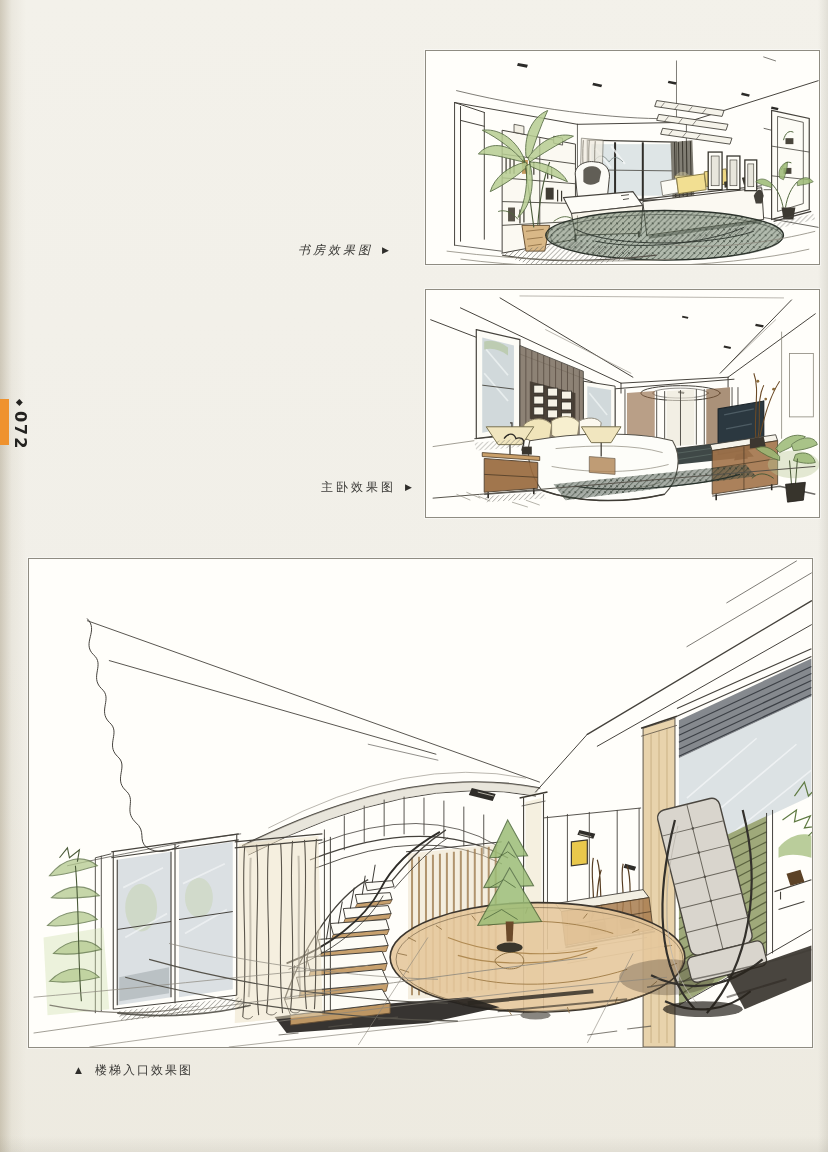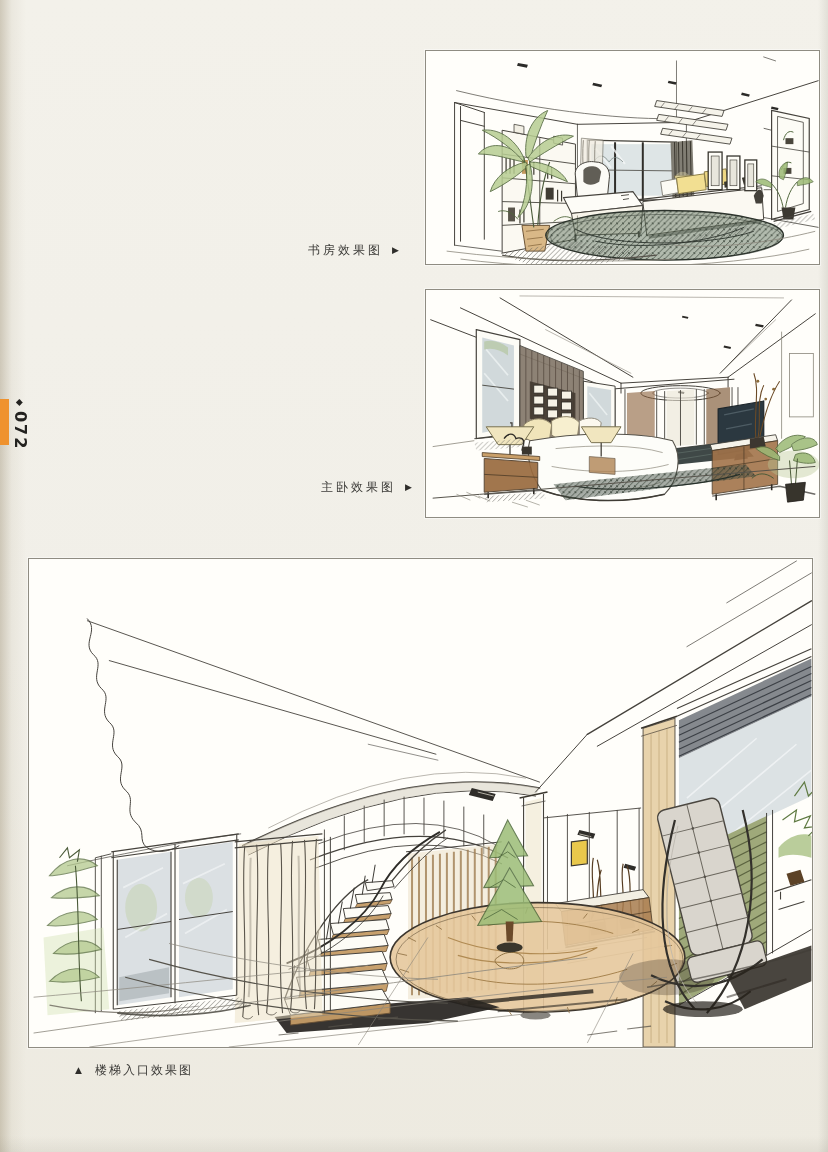--- a/index.html
+++ b/index.html
@@ -20,21 +20,21 @@
   .panel{position:absolute;background:#fffefa;border:1px solid #8f8c82;
     box-shadow:0 0 0 1px rgba(255,255,255,.45);}
   #fig-study  {left:425px; top:50px;  width:395px; height:215px;}
   #fig-bedroom{left:425px; top:289px; width:395px; height:229px;}
   #fig-stair  {left:28px;  top:558px; width:785px; height:490px;}
   .panel svg{display:block;width:100%;height:100%;}
 
   .caption{position:absolute;font-size:12px;letter-spacing:3px;color:#3b3a37;
     display:flex;align-items:center;gap:9px;white-space:nowrap;line-height:1;}
   .caption .tri{font-size:9px;letter-spacing:0;color:#2e2d2a;}
-  #cap-study  {top:244px; right:429px;}
+  #cap-study  {top:244px; right:439px;font-style:italic;}
   #cap-bedroom{top:481px; right:416px;}
   #cap-stair  {left:75px; top:1064px; letter-spacing:2px; gap:13px;}
 
   .spine-bar{position:absolute;left:0;top:399px;width:9px;height:46px;background:var(--accent,#ef922e);}
   .spine-number{position:absolute;left:30px;top:399px;transform:rotate(90deg);transform-origin:0 0;
     display:flex;align-items:center;gap:5px;font-weight:bold;font-size:16px;letter-spacing:2px;color:#23221f;}
   .spine-number .diamond{font-size:9px;letter-spacing:0;}
 </style>
 </head>
 <body>

